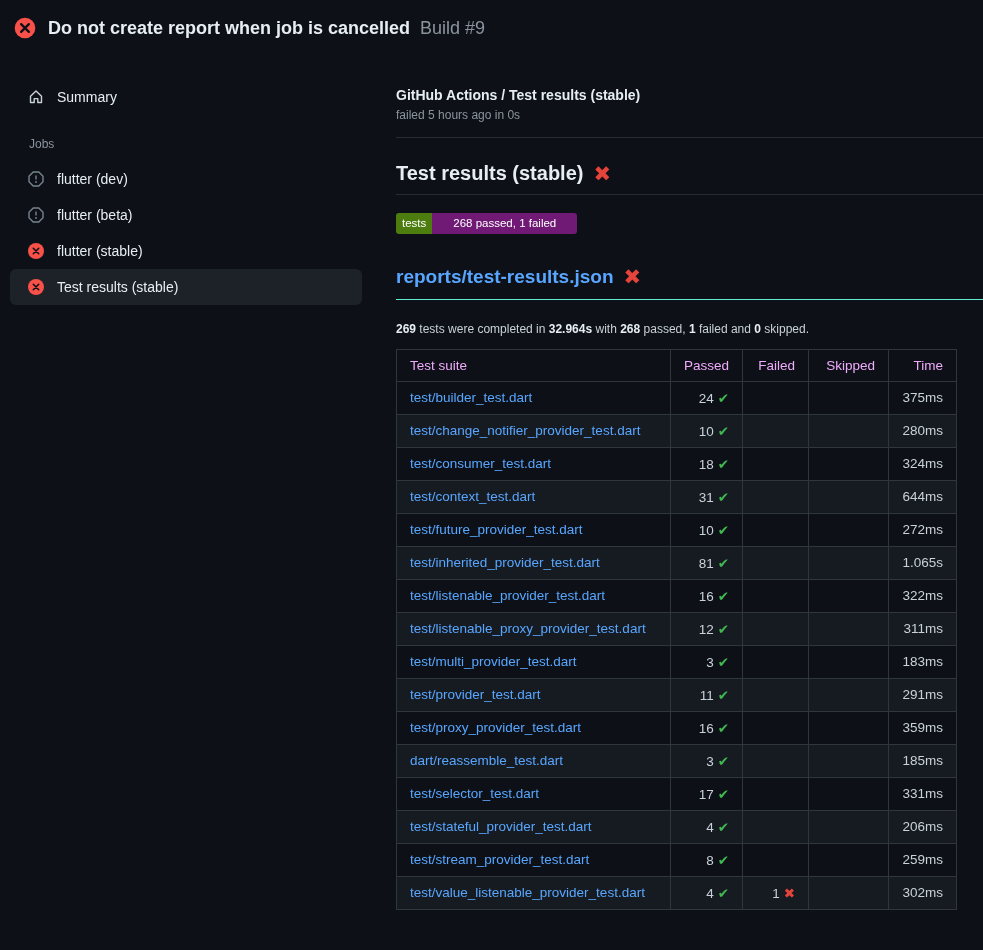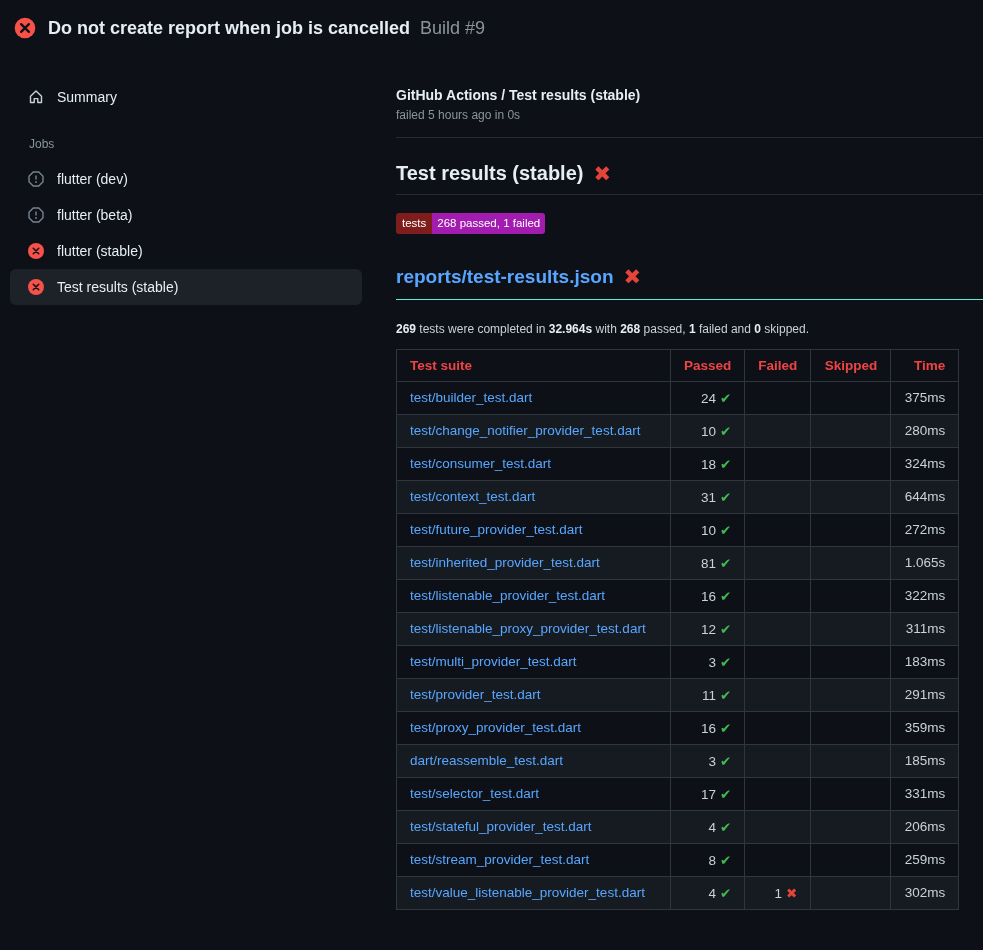--- a/index.html
+++ b/index.html
@@ -34,36 +34,36 @@
   hr.divider { border:none; border-top:1px solid #262c36; margin-top:15px; }
   h2.section-title {
     margin-top:24px; font-size:20px; font-weight:700; color:#e6edf3;
     padding-bottom:9px; border-bottom:1px solid #262c36;
     display:flex; align-items:center; gap:10px;
   }
   .cross-lg { color:#e5443b; font-weight:700; font-size:21px; line-height:1; }
   
   .badge { display:inline-flex; margin-top:18px; border-radius:3px; overflow:hidden;
            font-size:11.5px; line-height:1; }
-  .badge .badge-label { background:#7f1d1d; color:#ffffff; padding:5px 6px 4px; }
-  .badge .badge-value { background:#a21caf; color:#ffffff; padding:5px 5px 4px; }
+  .badge .badge-label { background:#4d7c0f; color:#ffffff; padding:5px 6px 4px; }
+  .badge .badge-value { background:#701a75; color:#ffffff; padding:5px 21px 4px; }
   h3.report-title {
     margin-top:32px; font-size:19px; font-weight:700;
     padding-bottom:11px; border-bottom:1px solid #5eead4;
     display:flex; align-items:center; gap:10px;
   }
   h3.report-title a { color:#58a6ff; text-decoration:none; }
   p.summary-line { margin-top:22px; font-size:12px; color:#c9d1d9; }
   p.summary-line b { color:#e6edf3; }
   
   table.results { border-collapse:collapse; margin-top:13px; font-size:13.5px; }
   table.results th, table.results td {
     border:1px solid #30363d; padding:8px 13px; white-space:nowrap;
   }
-  table.results th { color:#ef4444; font-weight:700; text-align:right; }
+  table.results th { color:#f0abfc; font-weight:400; text-align:right; }
   table.results th.col-suite { text-align:left; }
   table.results td { text-align:right; color:#c9d1d9; }
   table.results td.cell-suite { text-align:left; }
   table.results td.cell-suite a { color:#58a6ff; text-decoration:none; }
   table.results tbody tr:nth-child(even) { background:#161b22; }
   .col-suite { min-width:274px; }
   .col-passed { min-width:66px;margin-left:33px; }
   .col-failed { min-width:66px; }
   .col-skipped { min-width:80px; }
   .col-time { min-width:68px; }

